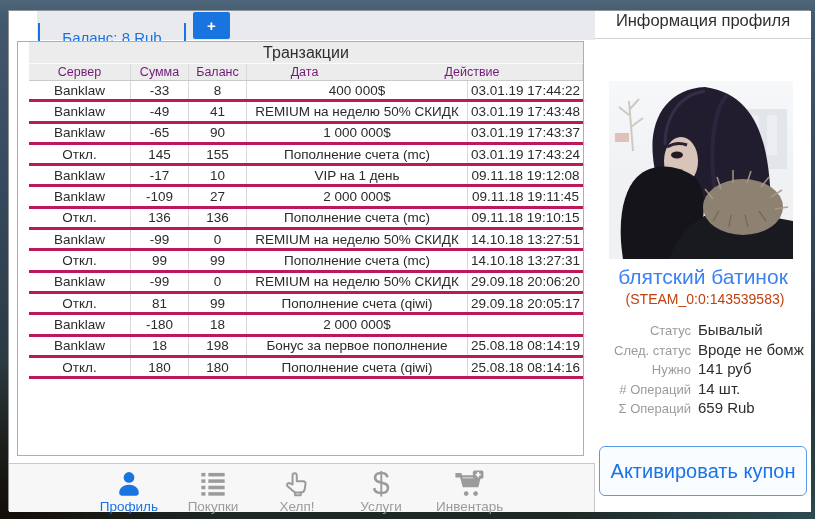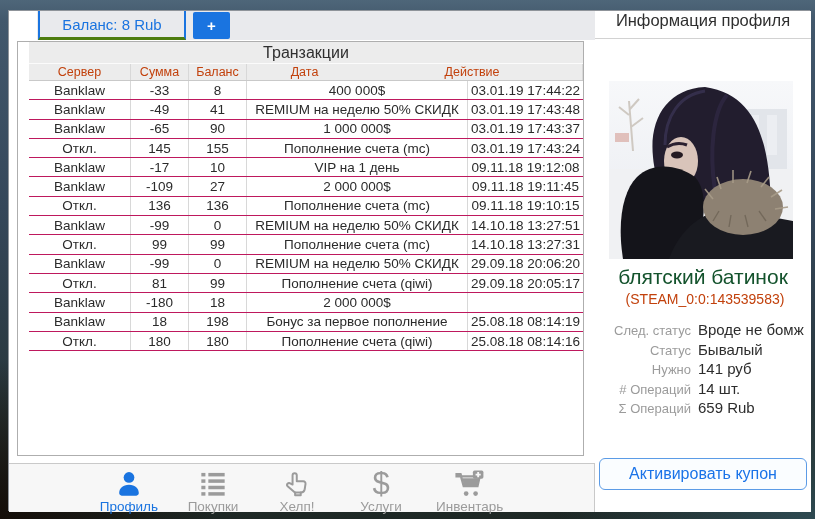--- a/index.html
+++ b/index.html
@@ -8,35 +8,35 @@
   .stage::before{content:"";position:absolute;left:0;bottom:0;width:220px;height:160px;
     background:radial-gradient(ellipse at 0% 100%, #140d08 0%, rgba(20,13,8,0) 70%);}
   .stage::after{content:"";position:absolute;right:0;bottom:0;width:260px;height:120px;
     background:radial-gradient(ellipse at 100% 100%, #2e4a52 0%, rgba(46,74,82,0) 70%);}
   .window{position:absolute;left:8px;top:10px;width:802px;height:501px;background:#fff;
     border:1px solid #8f949a;box-sizing:border-box;z-index:2;}
 
   
   .tabbar{position:absolute;left:0;top:0;width:100%;height:29px;background:#e9eaed;}
   .tab-blank{position:absolute;left:0;top:0;width:28px;height:29px;background:#fff;}
-  .tab{position:absolute;left:29px;top:0;width:148px;height:29px;box-sizing:border-box;
-    border-left:2px solid #1a74e0;border-right:2px solid #1a74e0;border-bottom:3px solid #4d7c0f;
+  .tab{position:absolute;left:29px;top:12px;width:148px;height:29px;box-sizing:border-box;
+    border-left:2px solid #1a74e0;border-right:2px solid #1a74e0;border-bottom:1px solid #4d7c0f;
     display:flex;align-items:center;justify-content:center;color:#1a74e0;font-size:15px;cursor:default;}
   .tab-add{position:absolute;left:184px;top:1px;width:37px;height:27px;background:#1a74e0;color:#fff;
     display:flex;align-items:center;justify-content:center;font-size:15px;font-weight:bold;border-radius:2px;}
   .close-btn{position:absolute;right:9px;top:5px;color:#5a8de8;font-size:16px;line-height:16px;padding:2px;}
 
   
   .table-wrap{position:absolute;left:8px;top:30px;width:567px;height:415px;background:#fff;
     border:1px solid #aeaeae;box-sizing:border-box;padding-left:11px;}
   .t-title{height:21px;background:#ececec;border-bottom:1px solid #fbfbfb;display:flex;align-items:center;
     justify-content:center;font-size:16px;color:#2f2f2f;}
   .t-head{height:16px;background:#ececec;border-bottom:1px solid #c9c9c9;display:flex;}
-  .t-head .cell{color:#c2410c;font-size:12.5px;}
-  .t-row{height:18.3px;display:flex;border-bottom:1px solid #be185d;}
+  .t-head .cell{color:#701a75;font-size:12.5px;}
+  .t-row{height:18.3px;display:flex;border-bottom:3px solid #be185d;}
   .cell{display:flex;align-items:center;justify-content:center;box-sizing:border-box;
     font-size:13.5px;color:#2b2b2b;white-space:nowrap;overflow:hidden;}
   .c0{width:102px;border-right:1px solid #d8d8d8;}
   .c1{width:58px;border-right:1px solid #d8d8d8;}
   .c2{width:58px;border-right:1px solid #d8d8d8;}
   .c3{width:221px;border-right:1px solid #d8d8d8;}
   .c4{flex:1;}
 
   
   .navbar{position:absolute;left:0;top:452px;width:586px;height:49px;box-sizing:border-box;
@@ -46,29 +46,29 @@
   .nav-item .nicon{height:30px;display:flex;align-items:center;justify-content:center;}
   .nav-item .nlabel{font-size:13.5px;line-height:13px;}
   .nav-item.active{color:#1a74e0;}
   .dollar-glyph{font-size:31px;line-height:30px;font-weight:400;}
 
   
   .panel{position:absolute;left:586px;top:0;width:216px;height:501px;background:#fff;}
   .panel-title{text-align:center;font-size:16.5px;color:#2f2f2f;}
   .panel-hr{border:none;border-top:1px solid #d2d2d2;margin:8px 0 0 0;}
   .photo{position:absolute;left:14px;top:70px;width:184px;height:178px;overflow:hidden;background:#eef0f3;}
-  .p-name{position:absolute;left:0;top:254px;width:100%;text-align:center;color:#14532d;font-size:21px;}
+  .p-name{position:absolute;left:0;top:254px;width:100%;text-align:center;color:#3b82f6;font-size:21px;}
   .p-steam{position:absolute;left:2px;top:280px;width:100%;text-align:center;color:#c2410c;font-size:14px;}
   .stats{position:absolute;left:0;top:310px;width:100%;}
   .stat-row{display:flex;align-items:baseline;height:19.5px;}
   .stat-label{width:103px;text-align:right;color:#9b9b9b;font-size:13px;padding-right:7px;box-sizing:border-box;}
   .stat-value{color:#2d2d2d;font-size:15px;}
-  .coupon-btn{position:absolute;left:4px;top:435px;width:208px;height:32px;box-sizing:border-box;
-    background:#fafdff;border:1.5px solid #5b9be6;border-radius:6px;color:#1a73e8;font-size:16px;
-    display:flex;align-items:center;justify-content:center;font-family:"Liberation Sans",sans-serif;margin-top:12px;}
+  .coupon-btn{position:absolute;left:4px;top:435px;width:208px;height:50px;box-sizing:border-box;
+    background:#fafdff;border:1.5px solid #5b9be6;border-radius:6px;color:#1a73e8;font-size:20px;
+    display:flex;align-items:center;justify-content:center;font-family:"Liberation Sans",sans-serif;}
 </style>
 </head>
 <body>
 
 <div class="stage">
   <div class="window">
 
     <div class="tabbar">
       <div class="tab-blank"></div>
       <div class="tab">
@@ -286,28 +286,28 @@
           </g>
           <g stroke="#6d6355" stroke-width="1.4" opacity="0.8">
             <path d="M110 130 l-6 10 M122 134 l-2 12 M136 134 l3 12 M150 130 l7 10"></path>
           </g>
         </svg>
       </div>
       <div class="p-name">блятский батинок</div>
       <div class="p-steam">(STEAM_0:0:143539583)</div>
       <div class="stats">
         <div class="stat-row">
+          <span class="stat-label">Статус</span>
+          <span class="stat-value">Бывалый</span>
+        </div>
+        <div class="stat-row">
           <span class="stat-label">След. статус</span>
           <span class="stat-value">Вроде не бомж</span>
         </div>
         <div class="stat-row">
-          <span class="stat-label">Статус</span>
-          <span class="stat-value">Бывалый</span>
-        </div>
-        <div class="stat-row">
           <span class="stat-label">Нужно</span>
           <span class="stat-value">141 руб</span>
         </div>
         <div class="stat-row">
           <span class="stat-label"># Операций</span>
           <span class="stat-value">14 шт.</span>
         </div>
         <div class="stat-row">
           <span class="stat-label">Σ Операций</span>
           <span class="stat-value">659 Rub</span>

